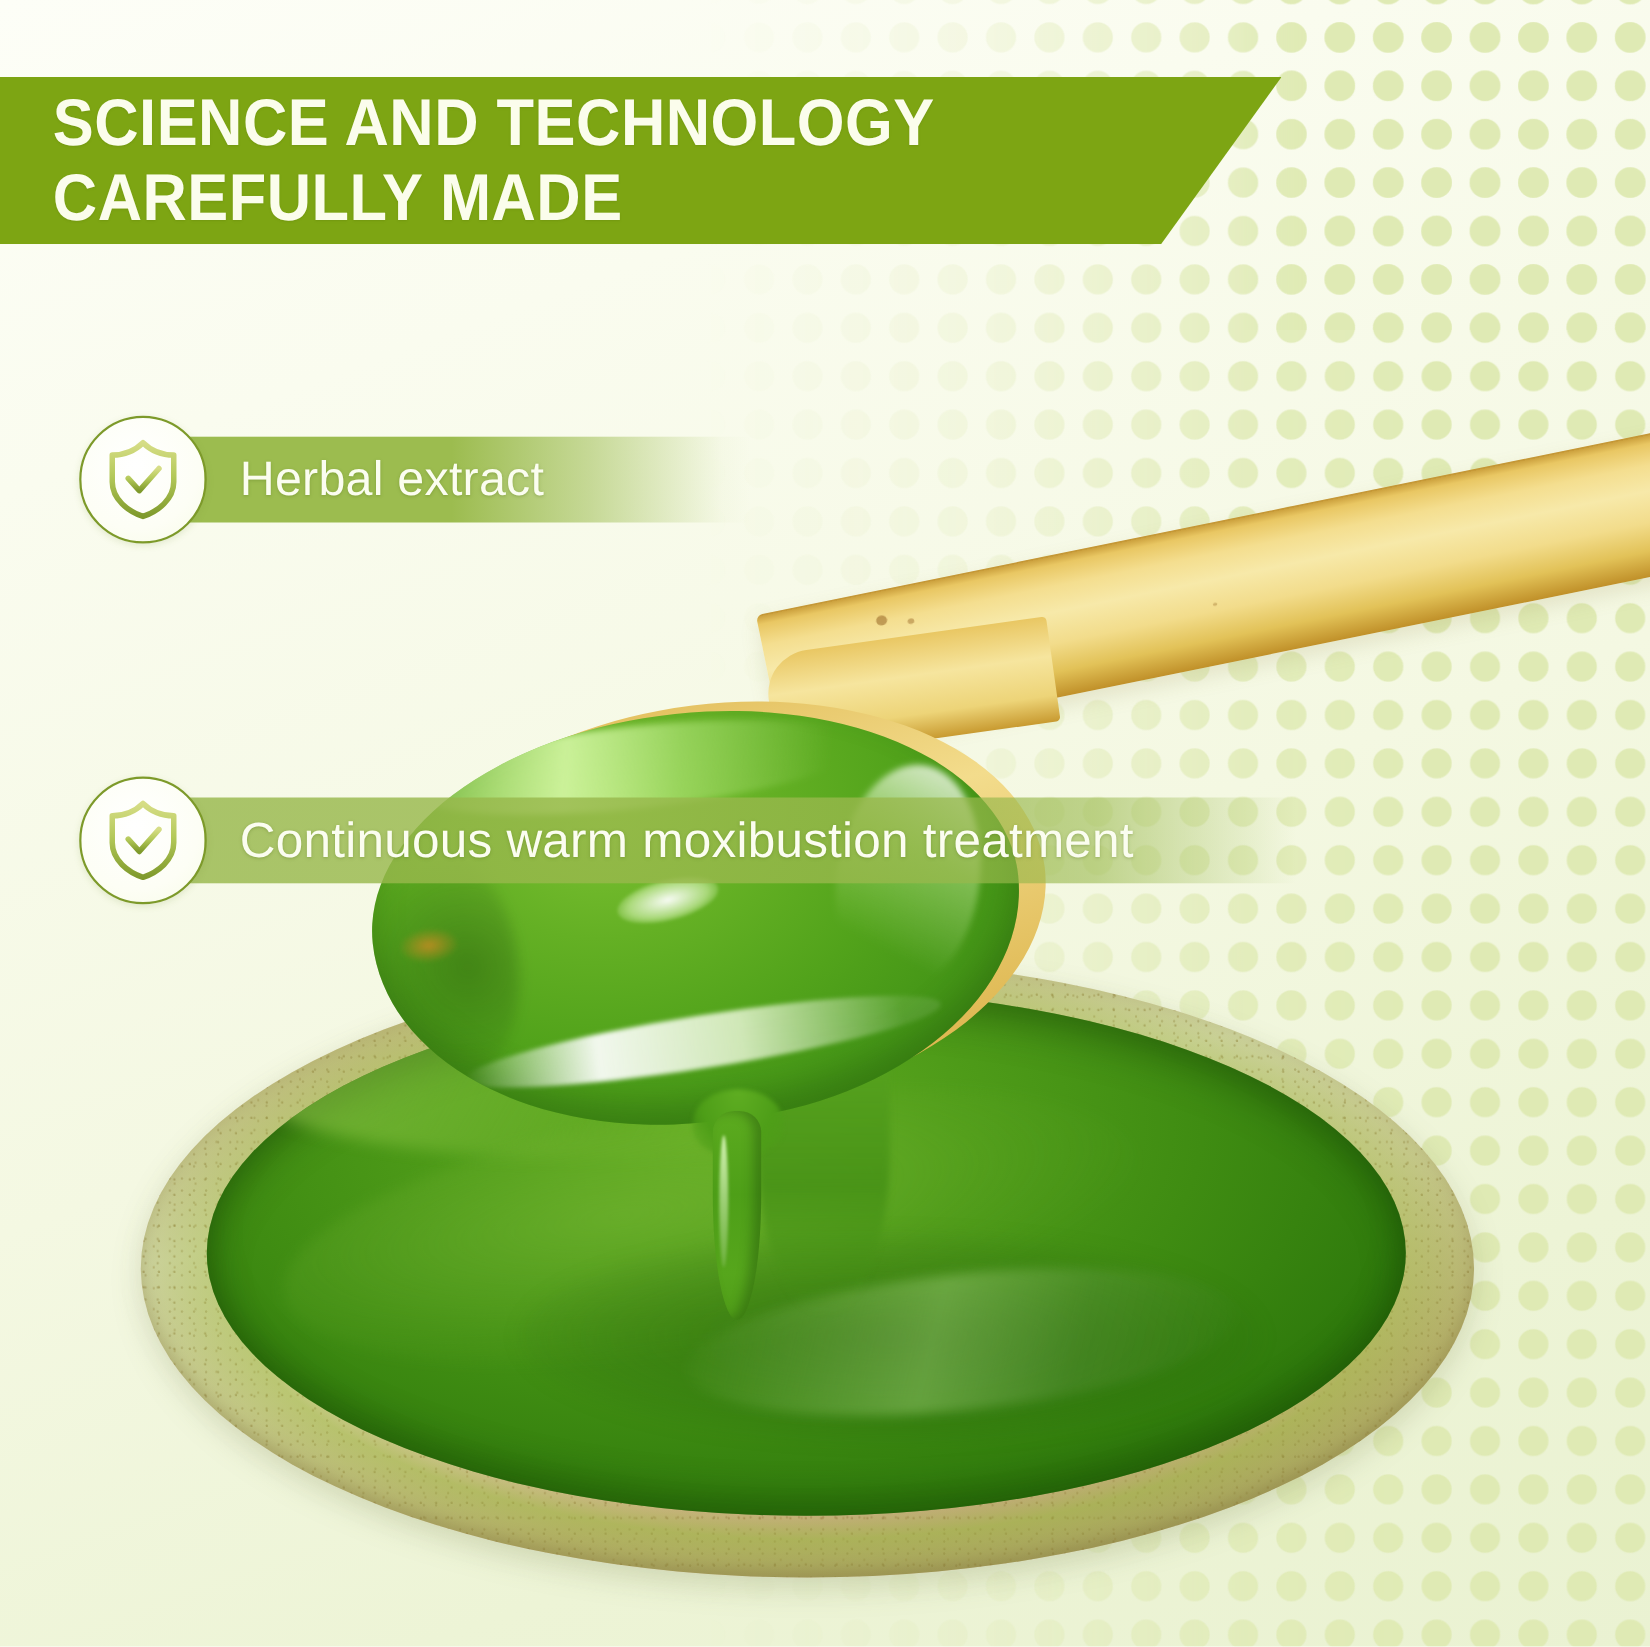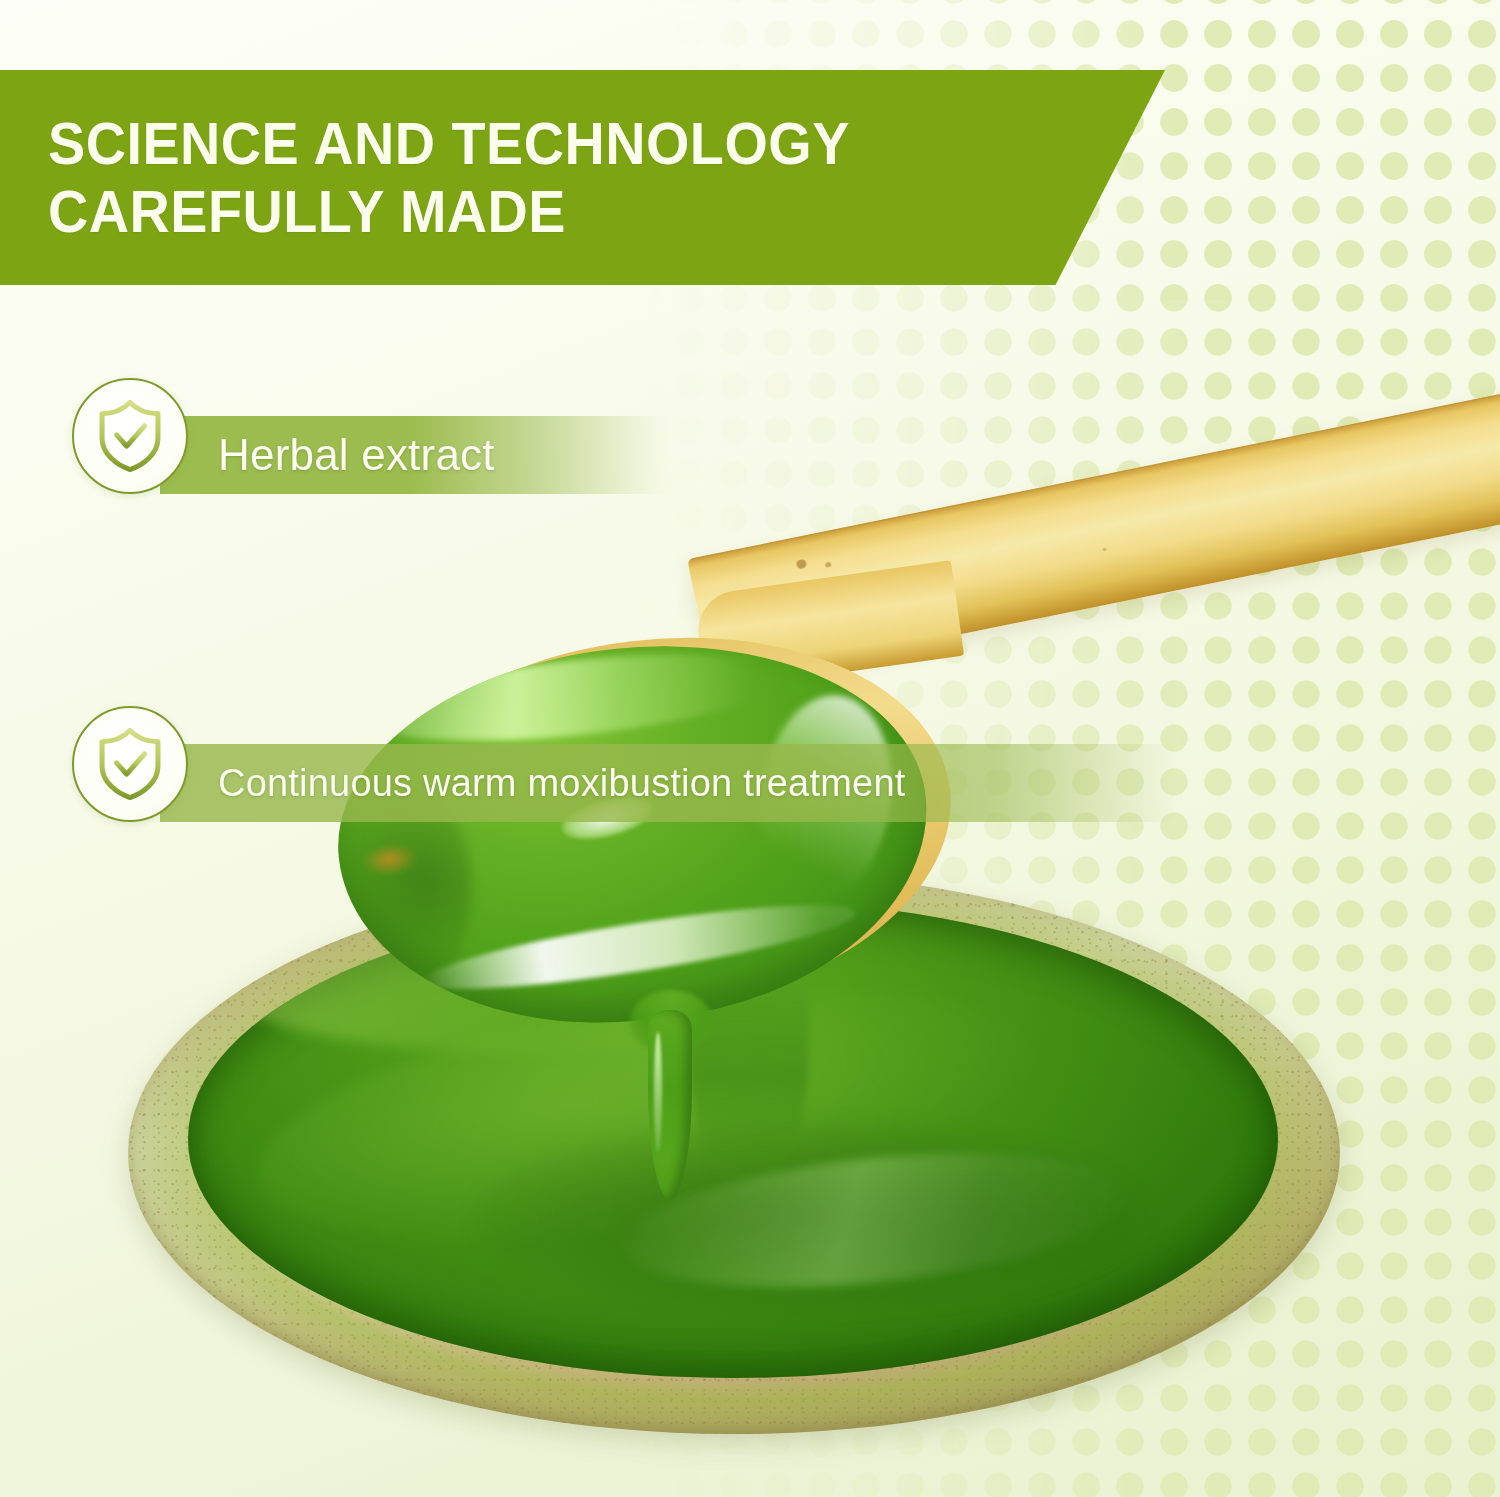--- a/index.html
+++ b/index.html
@@ -28,21 +28,21 @@
   .dots.top-fade {
     -webkit-mask-image: linear-gradient(to right, rgba(0,0,0,0) 0px, rgba(0,0,0,0) 1130px, rgba(0,0,0,1) 1190px);
     mask-image: linear-gradient(to right, rgba(0,0,0,0) 0px, rgba(0,0,0,0) 1130px, rgba(0,0,0,1) 1190px);
     height: 300px;
   }
 
   
   .banner {
     position:absolute;
     left:0; top:70px;
-    width:1165px; height:215px;
+    width:1165px; height:152px;
     background:#7da513;
     clip-path: polygon(0 0, 100% 0, 90.6% 100%, 0 100%);
     display:flex; flex-direction:column; justify-content:center;
     padding-left:48px;
     z-index:6;
   }
   .banner-line {
     color:#fbfdec;
     font-size:60px;
     line-height:1.13;
@@ -259,21 +259,21 @@
     filter: blur(2px);
   }
 
   
   .features { position:absolute; left:0; top:0; width:100%; height:100%; z-index:7; }
   .feature-row {
     position:absolute;
     left:72px;
     height:116px;
     display:flex;
-    align-items:flex-end;
+    align-items:center;
   }
   .feature-row.r1 { top:378px; }
   .feature-row.r2 { top:543px; }
   .feature-row.r3 { top:706px; }
 
   .badge {
     position:relative;
     width:116px; height:116px;
     min-width:116px;
     border-radius:50%;
@@ -298,21 +298,21 @@
   .bar.b3 { width:1018px; background: linear-gradient(to right, rgba(152,184,76,0.82) 0%, rgba(152,184,76,0.80) 62%, rgba(152,184,76,0.58) 82%, rgba(152,184,76,0.10) 97%, rgba(152,184,76,0) 100%); }
 
   .bar-text {
     color:#fbfdf0;
     font-size:44px;
     font-weight:400;
     letter-spacing:0.2px;
     white-space:nowrap;
     text-shadow: 0 1px 3px rgba(80,110,25,0.35);
   }
-  .bar.b3 .bar-text { font-size:38px; }
+  .bar.b3 .bar-text { font-size:45px; }
 
   .shield-svg { width:72px; height:76px; display:block; }
 </style>
 </head>
 <body>
 
 <div class="stage">
 
   <div class="dots"></div>
   <div class="dots top-fade"></div>

